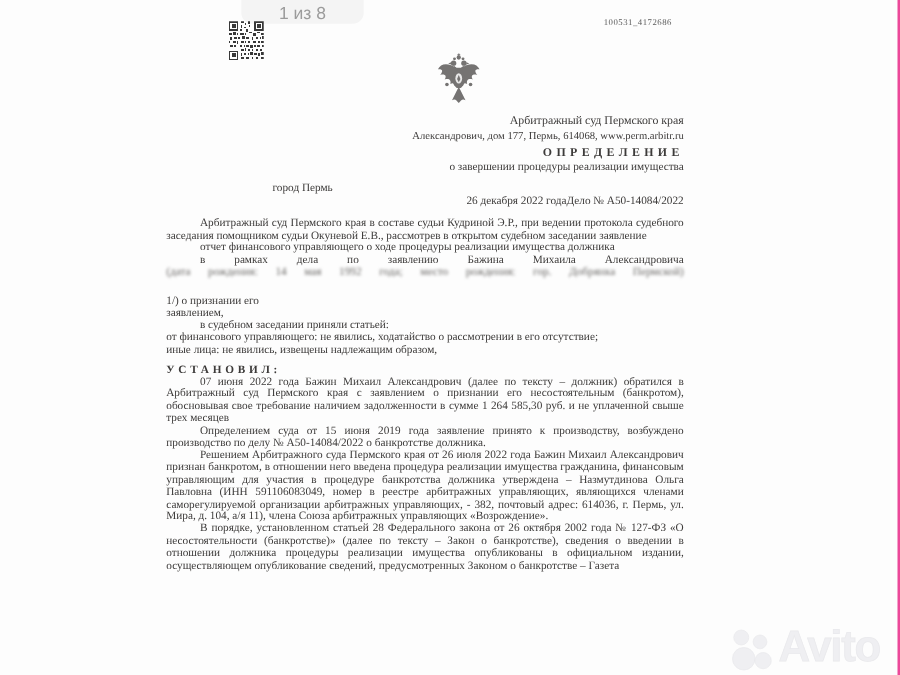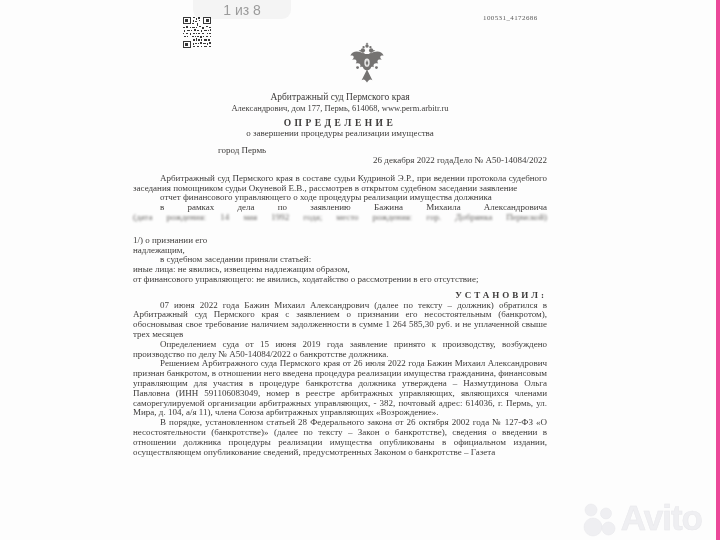--- a/index.html
+++ b/index.html
@@ -4,21 +4,21 @@
 <style>
   html,body{margin:0;padding:0;}
   body{
     width:720px;height:540px;overflow:hidden;
     background:#fefefe;
     font-family:"Liberation Serif", serif;
     position:relative;
   }
   .photo{
     position:absolute;inset:0;background:#fdfdfd;
-    border-right:4px solid #ec4899;
+    border-right:2px solid #ec4899;
   }
   
   .page-pill{
     position:absolute;left:193px;top:-9px;width:98px;height:28px;
     background:#f4f4f4;border-radius:9px;
     display:flex;align-items:flex-end;justify-content:center;
     font-family:"Liberation Sans", sans-serif;
     font-size:14px;color:#9b9b9b;padding-bottom:1px;box-sizing:border-box;
   }
   
@@ -28,34 +28,34 @@
     position:absolute;left:483px;top:14px;
     font-size:7px;color:#5a5a5a;letter-spacing:.4px;
   }
   
   .emblem{position:absolute;left:349px;top:39px;width:36px;height:50px;opacity:.78;}
   
   .content{
     position:absolute;left:133px;top:93px;width:414px;
     color:#3d3b3a;font-size:9px;line-height:9.8px;
   }
-  .center{text-align:center;}
+  .center{text-align:right;}
   .courtname{font-size:9.5px;}
   .address{font-size:8.5px;margin-top:1px;}
   .title{font-weight:bold;letter-spacing:3.5px;margin-top:5px;font-size:9.5px;font-family:Liberation Serif, serif;}
   .subtitle{margin-top:1px;}
   .cityrow{margin-top:7px;padding-left:85px;}
   .daterow{display:flex;justify-content:flex-end;padding-left:85px;}
   .content p{margin:0;text-align:justify;text-indent:27px;}
   .content p.noindent{text-indent:0;}
   .stretch{text-align-last:justify;}
   .blurred{filter:blur(1.15px);color:#6e6c6a;}
   .redact-gap{height:13px;}
   .tail-right{text-align:right;}
-  .ust{text-align:right;font-weight:bold;letter-spacing:3px;margin-top:6px;}
+  .ust{text-align:left;font-weight:bold;letter-spacing:3px;margin-top:6px;}
   
   .watermark{
     position:absolute;right:14px;bottom:0px;height:44px;
     display:flex;align-items:center;gap:2px;
     color:#efeff2;
     font-family:"Liberation Sans", sans-serif;
     font-weight:bold;font-size:35px;letter-spacing:-1px;
     -webkit-text-stroke:.6px #e9e9ec;
     user-select:none;
   }
@@ -125,24 +125,24 @@
       <span>26 декабря 2022 года</span>
       <span>Дело № А50-14084/2022</span>
     </div>
 
     <p style="margin-top:8px">Арбитражный суд Пермского края в составе судьи Кудриной Э.Р., при ведении протокола судебного заседания помощником судьи Окуневой Е.В., рассмотрев в открытом судебном заседании заявление</p>
     <p>отчет финансового управляющего о ходе процедуры реализации имущества должника</p>
     <p class="stretch">в рамках дела по заявлению Бажина Михаила Александровича</p>
     <p class="stretch blurred noindent">(дата рождения: 14 мая 1992 года; место рождения: гор. Добрянка Пермской)</p>
     <div class="redact-gap"></div>
     <p class="tail-right noindent">1/) о признании его</p>
-    <p class="noindent">надлежащим,</p>
+    <p class="noindent">заявлением,</p>
     <p>в судебном заседании приняли статьей:</p>
+    <p class="noindent">от финансового управляющего: не явились, ходатайство о рассмотрении в его отсутствие;</p>
     <p class="noindent">иные лица: не явились, извещены надлежащим образом,</p>
-    <p class="noindent">от финансового управляющего: не явились, ходатайство о рассмотрении в его отсутствие;</p>
 
     <div class="ust">УСТАНОВИЛ:</div>
 
     <p>07 июня 2022 года Бажин Михаил Александрович (далее по тексту – должник) обратился в Арбитражный суд Пермского края с заявлением о признании его несостоятельным (банкротом), обосновывая свое требование наличием задолженности в сумме 1 264 585,30 руб. и не уплаченной свыше трех месяцев</p>
     <p>Определением суда от 15 июня 2019 года заявление принято к производству, возбуждено производство по делу № А50-14084/2022 о банкротстве должника.</p>
     <p>Решением Арбитражного суда Пермского края от 26 июля 2022 года Бажин Михаил Александрович признан банкротом, в отношении него введена процедура реализации имущества гражданина, финансовым управляющим для участия в процедуре банкротства должника утверждена – Назмутдинова Ольга Павловна (ИНН 591106083049, номер в реестре арбитражных управляющих, являющихся членами саморегулируемой организации арбитражных управляющих, - 382, почтовый адрес: 614036, г. Пермь, ул. Мира, д. 104, а/я 11), члена Союза арбитражных управляющих «Возрождение».</p>
     <p>В порядке, установленном статьей 28 Федерального закона от 26 октября 2002 года № 127-ФЗ «О несостоятельности (банкротстве)» (далее по тексту – Закон о банкротстве), сведения о введении в отношении должника процедуры реализации имущества опубликованы в официальном издании, осуществляющем опубликование сведений, предусмотренных Законом о банкротстве – Газета</p>
   </div>
 
   <div class="watermark">

